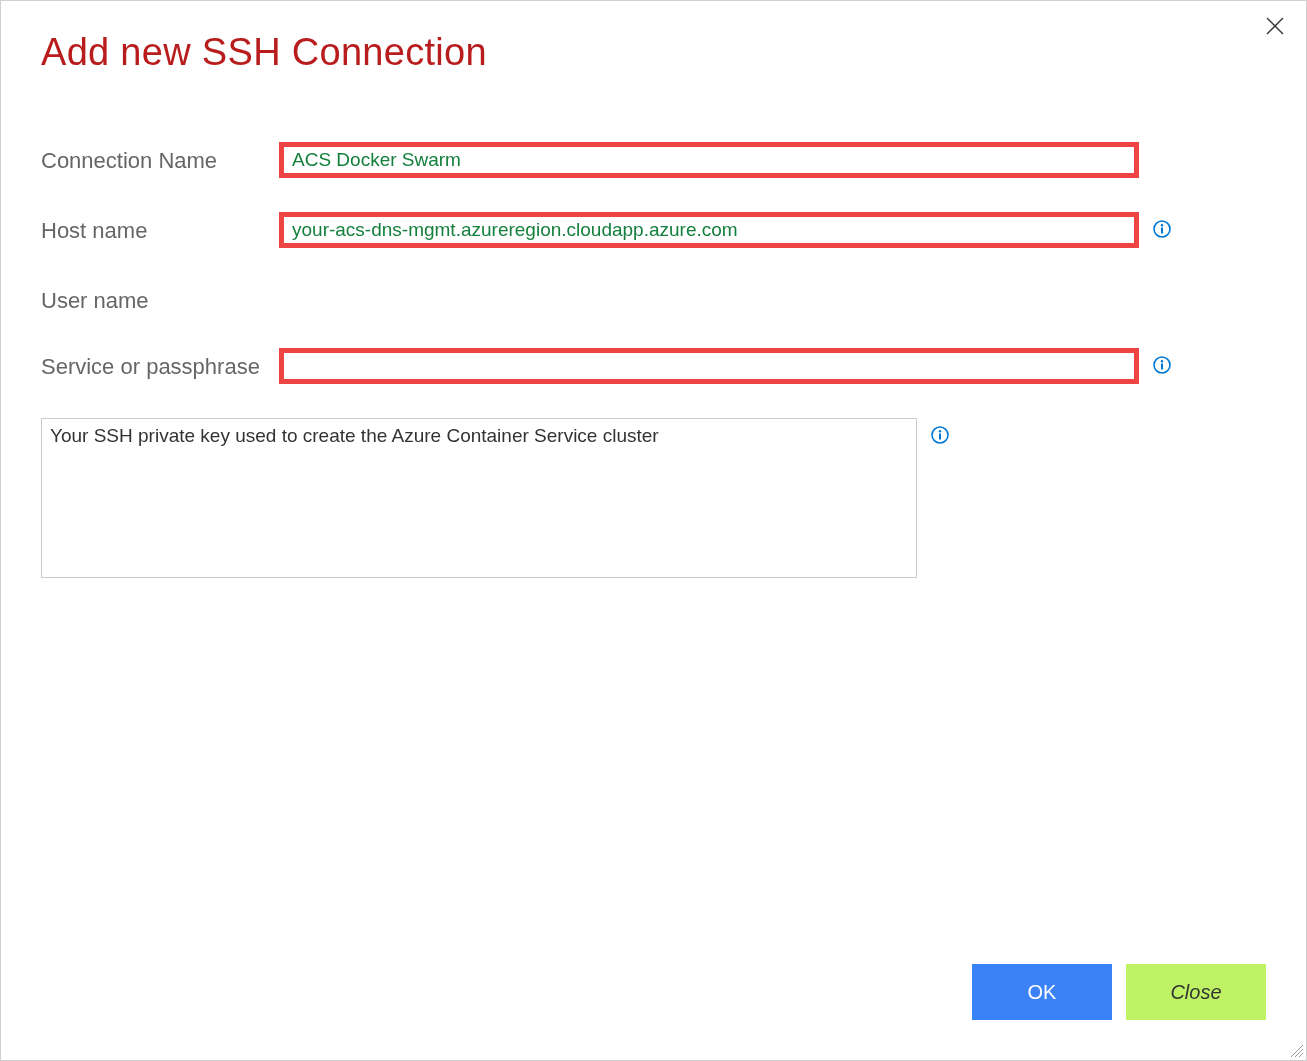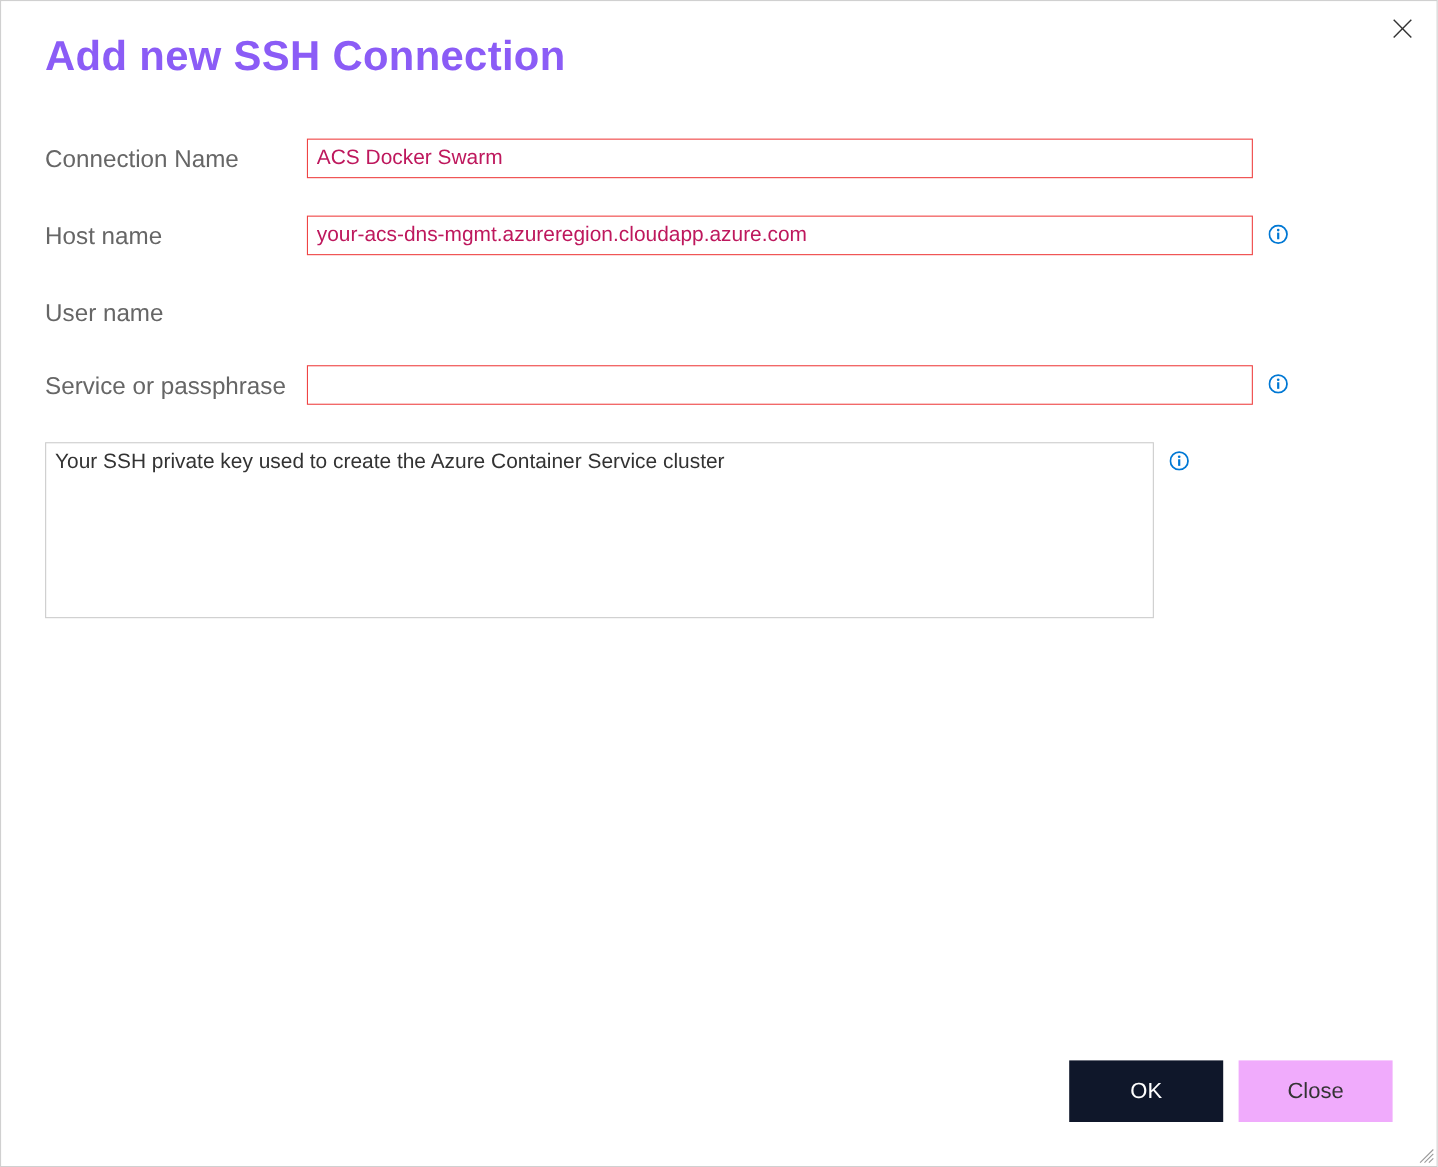--- a/index.html
+++ b/index.html
@@ -32,23 +32,23 @@
       color: #333;
     }
     .close-x svg {
       width: 18px;
       height: 18px;
       stroke: #333;
       stroke-width: 1.3;
     }
     .dialog-title {
       font-size: 38px;
-      font-weight: 700;
-      color: #8b5cf6;
-      margin-bottom: 52px;
+      font-weight: 400;
+      color: #b91c1c;
+      margin-bottom: 68px;
       letter-spacing: 0.3px;
     }
     .form-row {
       display: flex;
       align-items: flex-start;
       margin-bottom: 34px;
     }
     .form-label {
       width: 238px;
       flex-shrink: 0;
@@ -57,29 +57,29 @@
       padding-top: 6px;
     }
     .form-input-wrap {
       flex: 1;
       display: flex;
       align-items: flex-start;
     }
     .form-input {
       width: 860px;
       height: 36px;
-      border: 1px solid #ef4444;
+      border: 5px solid #ef4444;
       padding: 4px 8px;
       font-size: 19px;
       font-family: inherit;
-      color: #be185d;
+      color: #15803d;
       outline: none;
     }
     .form-textarea {
-      width: 1008px;
+      width: 876px;
       height: 160px;
       border: 1px solid #cccccc;
       padding: 6px 8px;
       font-size: 19px;
       font-family: inherit;
       color: #333333;
       resize: none;
       outline: none;
     }
     .info-icon {
@@ -108,26 +108,27 @@
     .btn {
       min-width: 140px;
       height: 56px;
       font-size: 20px;
       font-family: inherit;
       border: none;
       cursor: pointer;
       padding: 0 24px;
     }
     .btn-primary {
-      background: #0f172a;
+      background: #3b82f6;
       color: #ffffff;
     }
     .btn-secondary {
-      background: #f0abfc;
+      background: #bef264;
       color: #333333;
+      font-style: italic;
     }
     .resize-grip {
       position: absolute;
       bottom: 2px;
       right: 2px;
       width: 16px;
       height: 16px;
     }
     .resize-grip svg {
       width: 16px;

